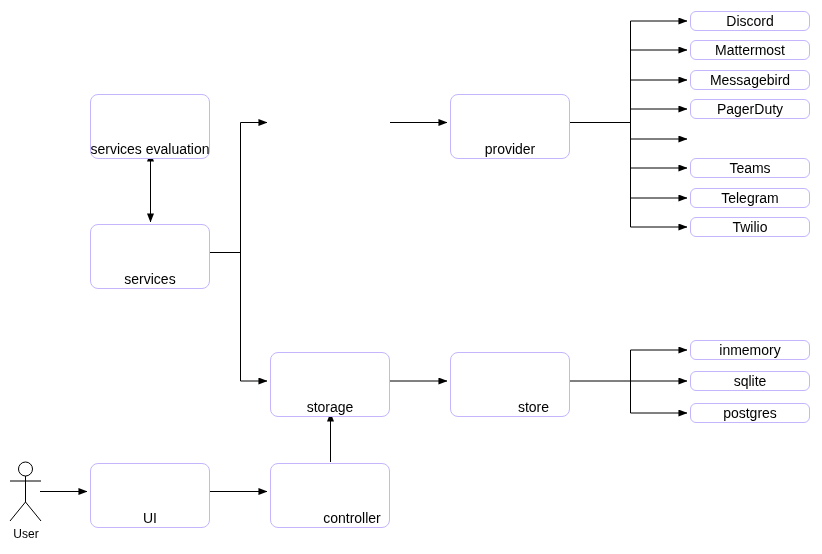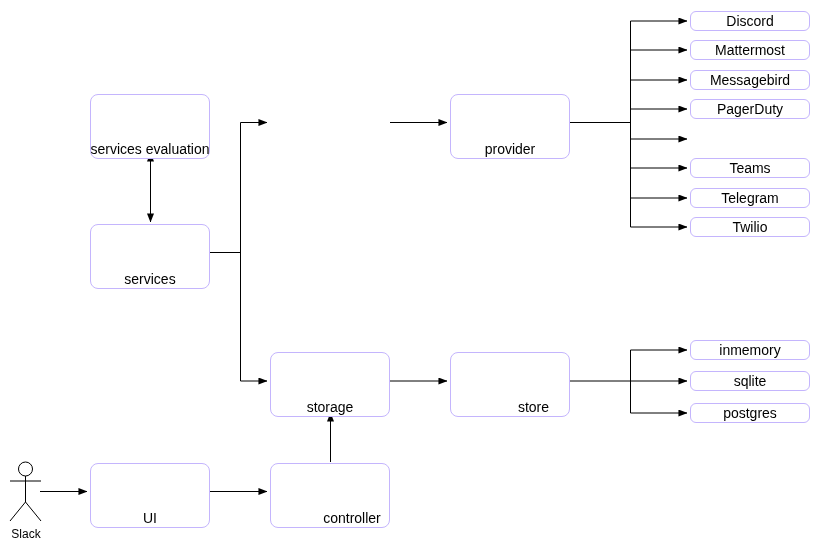--- a/index.html
+++ b/index.html
@@ -149,15 +149,15 @@
   <div class="node small" style="left:690px; top:340px;">
     <span>inmemory</span>
   </div>
   <div class="node small" style="left:690px; top:371px;border-radius:6px;">
     <span>sqlite</span>
   </div>
   <div class="node small" style="left:690px; top:403px;">
     <span>postgres</span>
   </div>
 
-  <div class="actor-label">Slack</div>
+  <div class="actor-label">User</div>
 
 </div>
 
 </body></html>

